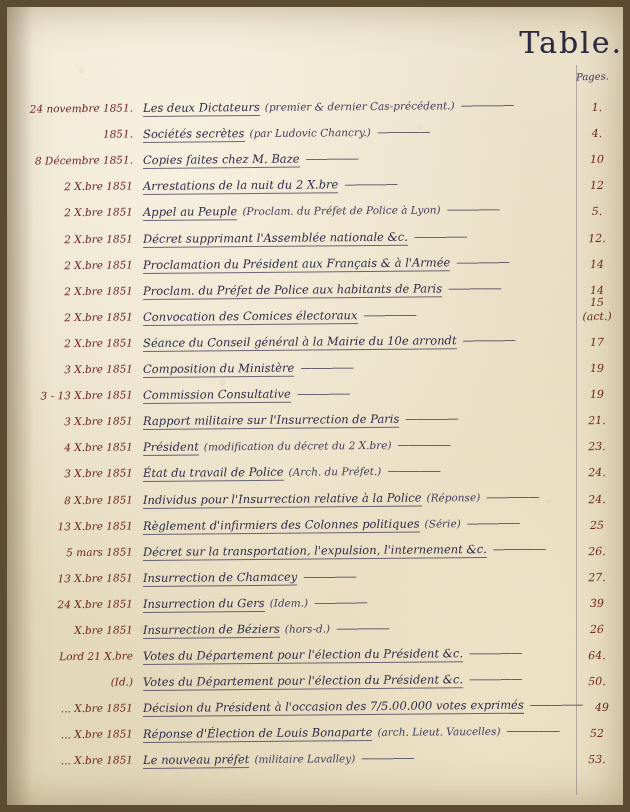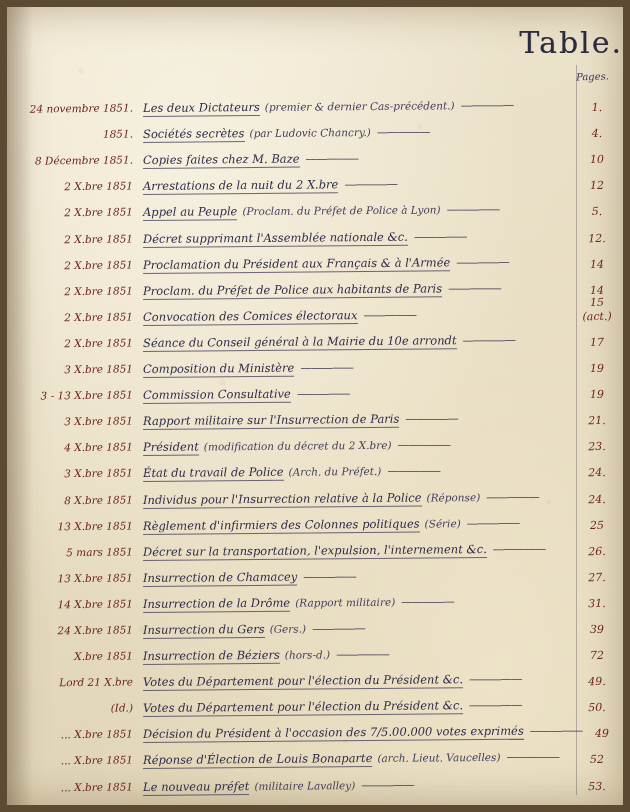--- a/index.html
+++ b/index.html
@@ -245,38 +245,33 @@
         <div class="date">5 mars 1851</div>
         <div class="entry"><span class="main">Décret sur la transportation, l'expulsion, l'internement &amp;c.</span><span class="dash">—————</span></div>
         <div class="pg">26.</div>
       </div>
       <div class="row">
         <div class="date">13 X.bre 1851</div>
         <div class="entry"><span class="main">Insurrection de Chamacey</span><span class="dash">—————</span></div>
         <div class="pg">27.</div>
       </div>
       <div class="row">
-        <div class="date">14 X.bre 1851</div>
-        <div class="entry"><span class="main">Insurrection de la Drôme</span><span class="note">(Rapport militaire)</span><span class="dash">—————</span></div>
-        <div class="pg">31.</div>
-      </div>
-      <div class="row">
         <div class="date">24 X.bre 1851</div>
-        <div class="entry"><span class="main">Insurrection du Gers</span><span class="note">(Gers.)</span><span class="dash">—————</span></div>
+        <div class="entry"><span class="main">Insurrection du Gers</span><span class="note">(Idem.)</span><span class="dash">—————</span></div>
         <div class="pg">39</div>
       </div>
       <div class="row">
         <div class="date">X.bre 1851</div>
         <div class="entry"><span class="main">Insurrection de Béziers</span><span class="note">(hors-d.)</span><span class="dash">—————</span></div>
-        <div class="pg">72</div>
+        <div class="pg">26</div>
       </div>
       <div class="row">
         <div class="date">Lord 21 X.bre</div>
         <div class="entry"><span class="main">Votes du Département pour l'élection du Président &amp;c.</span><span class="dash">—————</span></div>
-        <div class="pg">49.</div>
+        <div class="pg">64.</div>
       </div>
       <div class="row">
         <div class="date">(Id.)</div>
         <div class="entry"><span class="main">Votes du Département pour l'élection du Président &amp;c.</span><span class="dash">—————</span></div>
         <div class="pg">50.</div>
       </div>
       <div class="row">
         <div class="date">... X.bre 1851</div>
         <div class="entry"><span class="main">Décision du Président à l'occasion des 7/5.00.000 votes exprimés</span><span class="dash">—————</span></div>
         <div class="pg">49</div>

